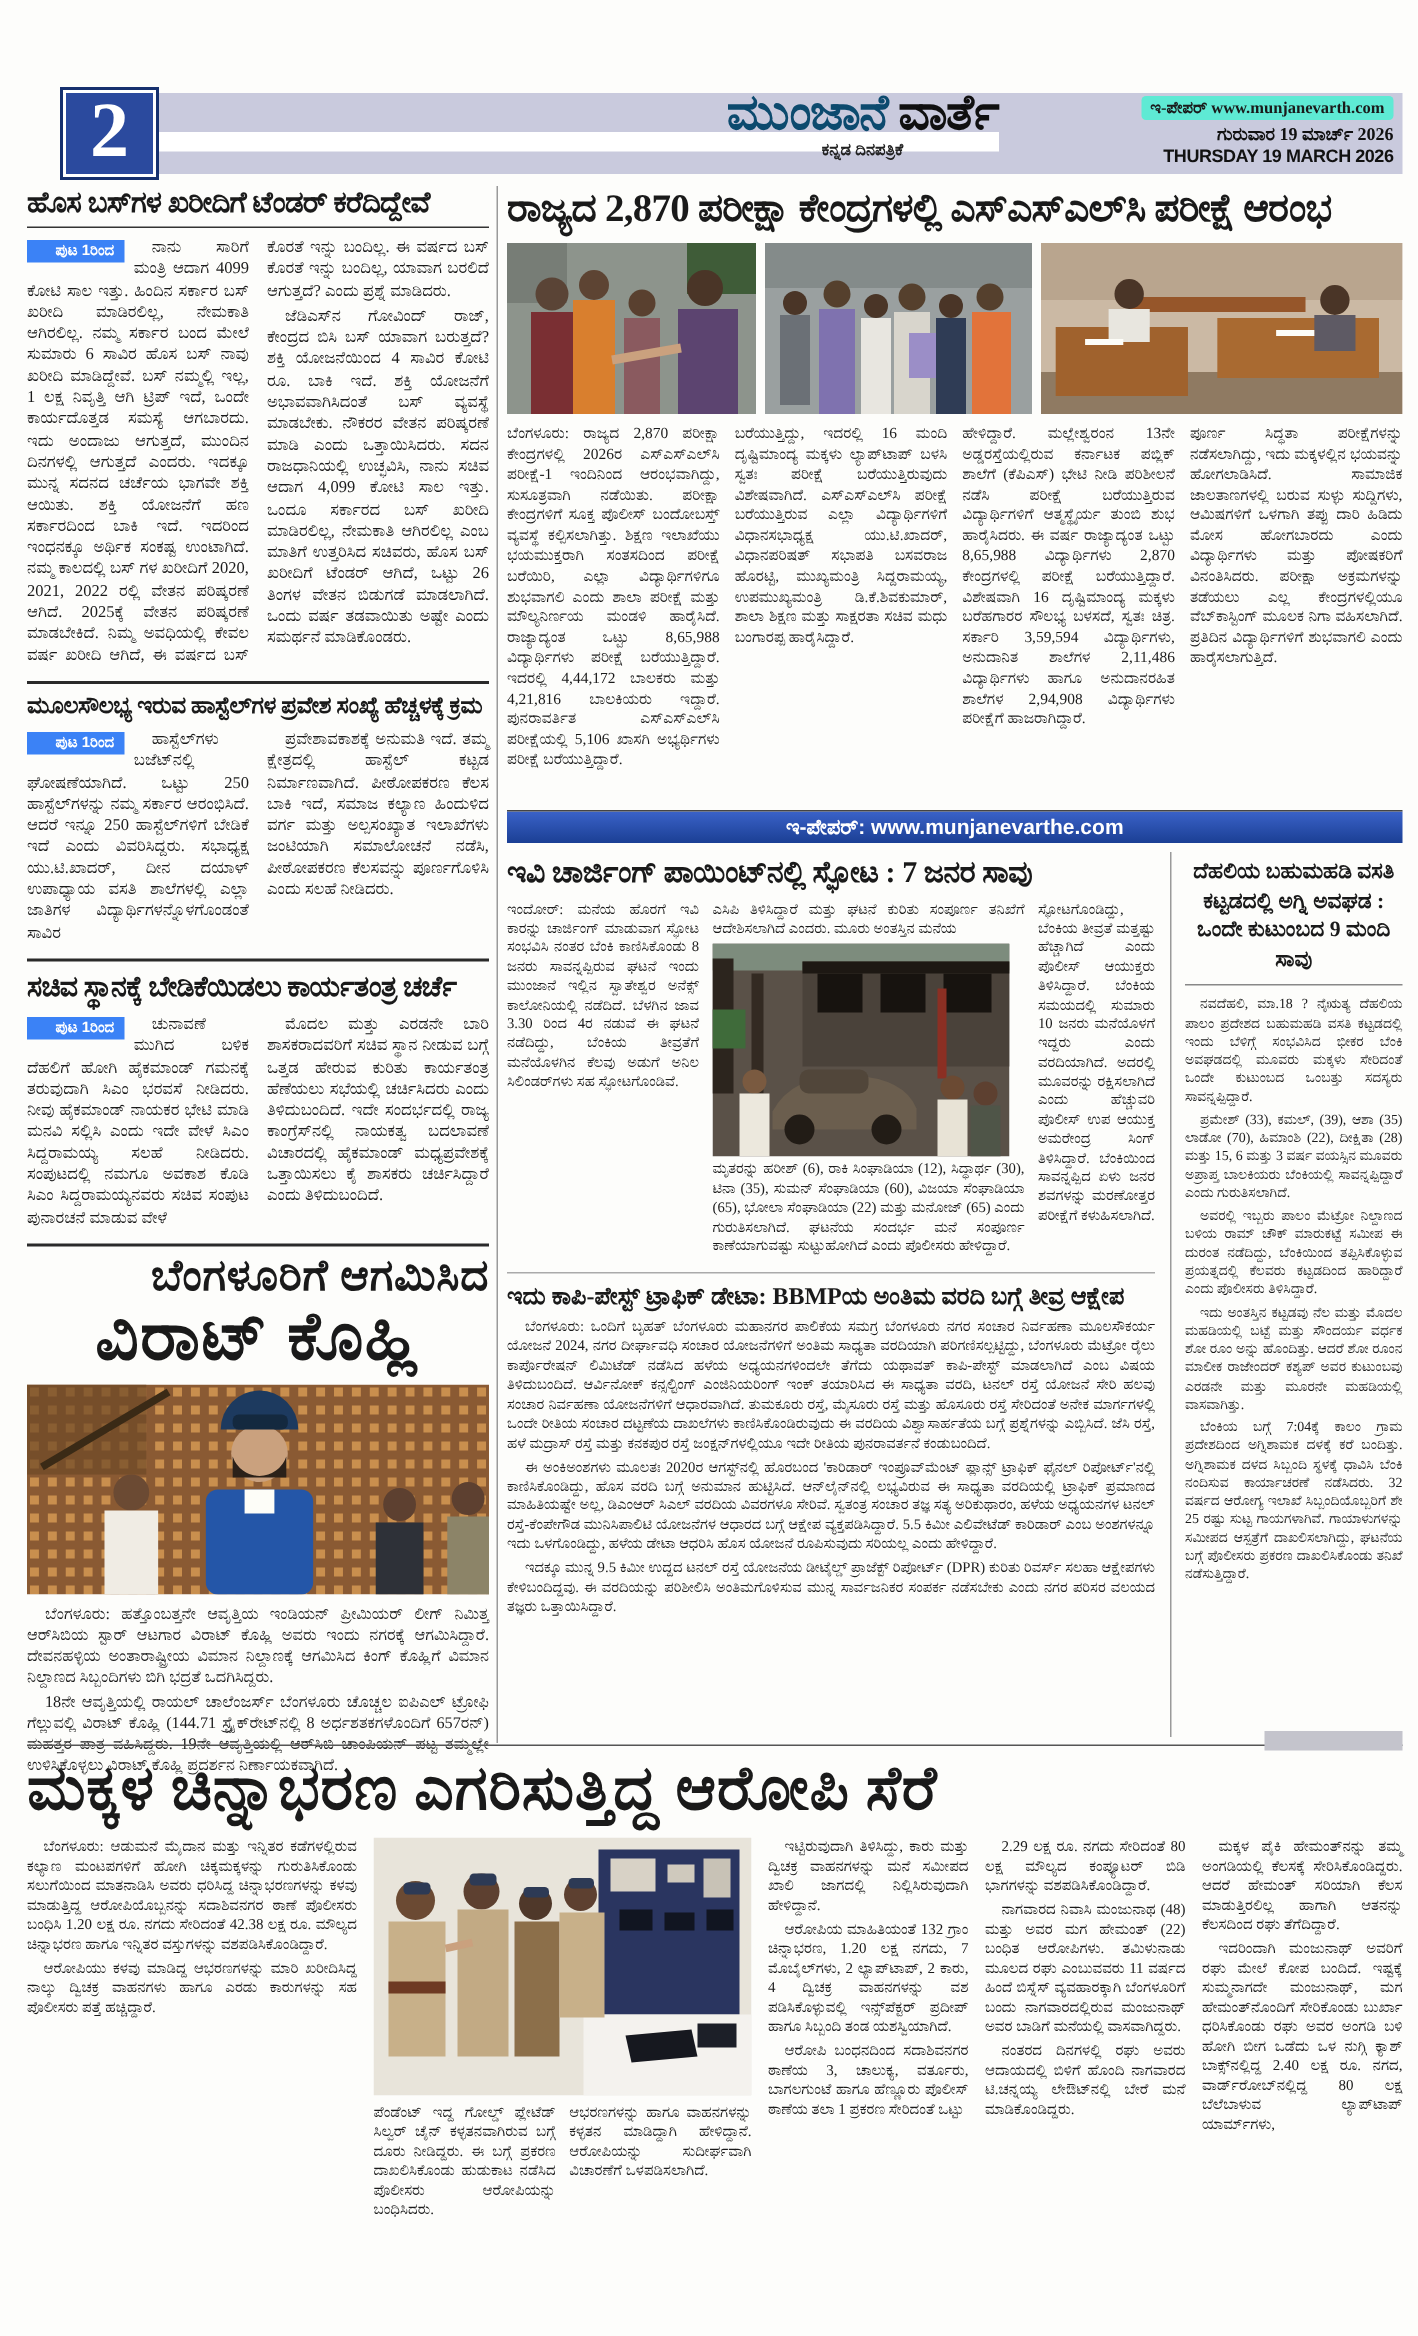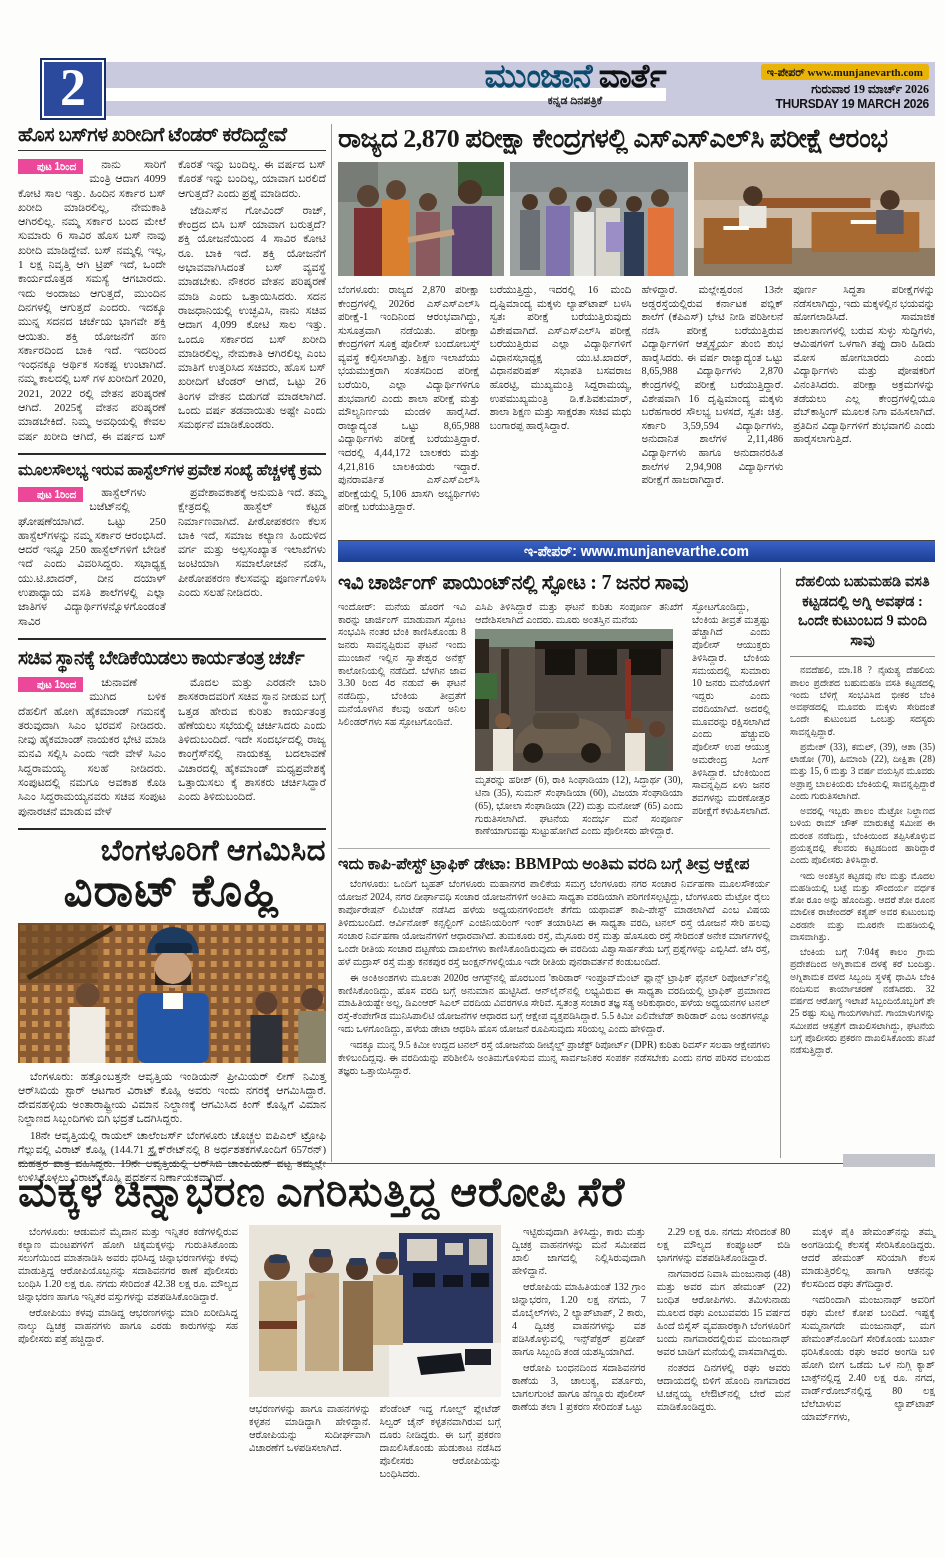--- a/index.html
+++ b/index.html
@@ -9,32 +9,32 @@
   
   .hdr{position:absolute;left:40px;top:58px;width:895px;height:62px;}
   .hdr-band{position:absolute;left:0;top:4px;width:895px;height:54px;background:#c9cadd;}
   .hdr-strip{position:absolute;left:66px;top:30px;width:560px;height:13px;background:#fff;}
   .pagenum{position:absolute;left:0;top:0;width:66px;height:62px;background:#2b4a9e;border:2px solid #16306e;box-sizing:border-box;box-shadow:inset 0 0 0 2px #fff;color:#fff;font-size:52px;font-weight:bold;text-align:center;line-height:56px;font-family:"Liberation Serif",serif;}
   .masthead{position:absolute;left:370px;top:1px;width:330px;text-align:center;line-height:1.05;}
   .mast-main{font-size:33px;font-weight:bold;letter-spacing:-1px;}
   .mast-red{color:#0c4a6e;} .mast-black{color:#101010;}
   .mast-sub{font-size:11px;font-weight:bold;color:#222;margin-top:1px;}
   .hdr-right{position:absolute;right:6px;top:3px;width:256px;text-align:right;line-height:1.3;}
-  .epaper-box{background:#eab308;border-radius:3px;padding:1px 6px;font-size:11px;font-weight:bold;display:inline-block;}
+  .epaper-box{background:#5eead4;border-radius:3px;padding:1px 6px;font-size:11px;font-weight:bold;display:inline-block;}
   .date-kn,.date-en{font-size:12px;font-weight:bold;color:#111;}
   .date-en{font-family:"Liberation Sans",sans-serif;letter-spacing:-0.3px;}
 
   
   .content{position:absolute;left:18px;top:124px;width:917px;}
   .vrule{position:absolute;left:313px;top:0;height:1038px;border-left:1px solid #9a9a9a;}
   .leftcol{position:absolute;left:0;top:0;width:308px;}
   .maincol{position:absolute;left:320px;top:0;width:597px;}
 
   h2,h3{margin:0;}
-  .tag{float:left;background:#ec4899;color:#fff;font-size:10px;font-weight:bold;padding:1px 7px;margin:2px 6px 2px 0;font-family:"Liberation Sans",sans-serif;}
+  .tag{float:left;background:#3b82f6;color:#fff;font-size:10px;font-weight:bold;padding:1px 7px;margin:2px 6px 2px 0;font-family:"Liberation Sans",sans-serif;}
   .body2{column-count:2;column-gap:12px;font-size:11px;line-height:1.3;text-align:justify;}
   .body2 p,.vbody p{margin:0 0 3px;text-indent:12px;}
 
   .art1-h{font-size:19.5px;font-weight:bold;letter-spacing:-0.5px;border-bottom:1.5px solid #333;padding-bottom:4px;margin-bottom:6px;}
   .a1body{min-height:252px;}
   .art2{border-top:2px solid #2a2a2a;margin-top:10px;padding-top:6px;}
   .art2-h{font-size:15.5px;font-weight:bold;letter-spacing:-0.3px;margin-bottom:6px;}
   .a2body{min-height:128px;}
   .art3{border-top:2px solid #2a2a2a;margin-top:10px;padding-top:7px;}
   .kicker{font-size:15px;font-style:italic;font-weight:bold;color:#777;-webkit-text-stroke:0.5px #555;letter-spacing:0.5px;margin-bottom:4px;}
@@ -323,32 +323,32 @@
             <circle cx="108" cy="44" r="11" fill="#4f382a"></circle>
             <rect x="100" y="33" width="17" height="7" rx="3" fill="#2d3a55"></rect>
             <rect x="94" y="56" width="30" height="90" fill="#8c6f4a"></rect>
             <circle cx="138" cy="38" r="11" fill="#5d4030"></circle>
             <rect x="130" y="27" width="17" height="7" rx="3" fill="#2d3a55"></rect>
             <rect x="124" y="50" width="30" height="70" fill="#c8b089"></rect>
             <line x1="48" y1="74" x2="66" y2="70" stroke="#caa17e" stroke-width="5"></line>
           </svg>
         </div>
         <div class="mini-cols">
+          <div>ಪೆಂಡೆಂಟ್ ಇದ್ದ ಗೋಲ್ಡ್ ಪ್ಲೇಟೆಡ್ ಸಿಲ್ವರ್ ಚೈನ್ ಕಳ್ಳತನವಾಗಿರುವ ಬಗ್ಗೆ ದೂರು ನೀಡಿದ್ದರು. ಈ ಬಗ್ಗೆ ಪ್ರಕರಣ ದಾಖಲಿಸಿಕೊಂಡು ಹುಡುಕಾಟ ನಡೆಸಿದ ಪೊಲೀಸರು ಆರೋಪಿಯನ್ನು ಬಂಧಿಸಿದರು.</div>
           <div>ಆಭರಣಗಳನ್ನು ಹಾಗೂ ವಾಹನಗಳನ್ನು ಕಳ್ಳತನ ಮಾಡಿದ್ದಾಗಿ ಹೇಳಿದ್ದಾನೆ. ಆರೋಪಿಯನ್ನು ಸುದೀರ್ಘವಾಗಿ ವಿಚಾರಣೆಗೆ ಒಳಪಡಿಸಲಾಗಿದೆ.</div>
-          <div>ಪೆಂಡೆಂಟ್ ಇದ್ದ ಗೋಲ್ಡ್ ಪ್ಲೇಟೆಡ್ ಸಿಲ್ವರ್ ಚೈನ್ ಕಳ್ಳತನವಾಗಿರುವ ಬಗ್ಗೆ ದೂರು ನೀಡಿದ್ದರು. ಈ ಬಗ್ಗೆ ಪ್ರಕರಣ ದಾಖಲಿಸಿಕೊಂಡು ಹುಡುಕಾಟ ನಡೆಸಿದ ಪೊಲೀಸರು ಆರೋಪಿಯನ್ನು ಬಂಧಿಸಿದರು.</div>
         </div>
       </div>
       <div>
         <p>ಇಟ್ಟಿರುವುದಾಗಿ ತಿಳಿಸಿದ್ದು, ಕಾರು ಮತ್ತು ದ್ವಿಚಕ್ರ ವಾಹನಗಳನ್ನು ಮನೆ ಸಮೀಪದ ಖಾಲಿ ಜಾಗದಲ್ಲಿ ನಿಲ್ಲಿಸಿರುವುದಾಗಿ ಹೇಳಿದ್ದಾನೆ.</p>
         <p>ಆರೋಪಿಯ ಮಾಹಿತಿಯಂತೆ 132 ಗ್ರಾಂ ಚಿನ್ನಾಭರಣ, 1.20 ಲಕ್ಷ ನಗದು, 7 ಮೊಬೈಲ್‌ಗಳು, 2 ಲ್ಯಾಪ್‌ಟಾಪ್, 2 ಕಾರು, 4 ದ್ವಿಚಕ್ರ ವಾಹನಗಳನ್ನು ವಶ ಪಡಿಸಿಕೊಳ್ಳುವಲ್ಲಿ ಇನ್ಸ್‌ಪೆಕ್ಟರ್ ಪ್ರದೀಪ್ ಹಾಗೂ ಸಿಬ್ಬಂದಿ ತಂಡ ಯಶಸ್ವಿಯಾಗಿದೆ.</p>
         <p>ಆರೋಪಿ ಬಂಧನದಿಂದ ಸದಾಶಿವನಗರ ಠಾಣೆಯ 3, ಚಾಲುಕ್ಯ, ವರ್ತೂರು, ಬಾಗಲಗುಂಟೆ ಹಾಗೂ ಹೆಣ್ಣೂರು ಪೊಲೀಸ್ ಠಾಣೆಯ ತಲಾ 1 ಪ್ರಕರಣ ಸೇರಿದಂತೆ ಒಟ್ಟು</p>
       </div>
       <div>
         <p>2.29 ಲಕ್ಷ ರೂ. ನಗದು ಸೇರಿದಂತೆ 80 ಲಕ್ಷ ಮೌಲ್ಯದ ಕಂಪ್ಯೂಟರ್ ಬಿಡಿ ಭಾಗಗಳನ್ನು ವಶಪಡಿಸಿಕೊಂಡಿದ್ದಾರೆ.</p>
-        <p>ನಾಗವಾರದ ನಿವಾಸಿ ಮಂಜುನಾಥ (48) ಮತ್ತು ಅವರ ಮಗ ಹೇಮಂತ್ (22) ಬಂಧಿತ ಆರೋಪಿಗಳು. ತಮಿಳುನಾಡು ಮೂಲದ ರಘು ಎಂಬುವವರು 15 ವರ್ಷದ ಹಿಂದೆ ಬಿಸ್ನೆಸ್ ವ್ಯವಹಾರಕ್ಕಾಗಿ ಬೆಂಗಳೂರಿಗೆ ಬಂದು ನಾಗವಾರದಲ್ಲಿರುವ ಮಂಜುನಾಥ್ ಅವರ ಬಾಡಿಗೆ ಮನೆಯಲ್ಲಿ ವಾಸವಾಗಿದ್ದರು.</p>
+        <p>ನಾಗವಾರದ ನಿವಾಸಿ ಮಂಜುನಾಥ (48) ಮತ್ತು ಅವರ ಮಗ ಹೇಮಂತ್ (22) ಬಂಧಿತ ಆರೋಪಿಗಳು. ತಮಿಳುನಾಡು ಮೂಲದ ರಘು ಎಂಬುವವರು 11 ವರ್ಷದ ಹಿಂದೆ ಬಿಸ್ನೆಸ್ ವ್ಯವಹಾರಕ್ಕಾಗಿ ಬೆಂಗಳೂರಿಗೆ ಬಂದು ನಾಗವಾರದಲ್ಲಿರುವ ಮಂಜುನಾಥ್ ಅವರ ಬಾಡಿಗೆ ಮನೆಯಲ್ಲಿ ವಾಸವಾಗಿದ್ದರು.</p>
         <p>ನಂತರದ ದಿನಗಳಲ್ಲಿ ರಘು ಅವರು ಆದಾಯದಲ್ಲಿ ಬಿಳಿಗೆ ಹೊಂದಿ ನಾಗವಾರದ ಟಿ.ಚನ್ನಯ್ಯ ಲೇಔಟ್‌ನಲ್ಲಿ ಬೇರೆ ಮನೆ ಮಾಡಿಕೊಂಡಿದ್ದರು.</p>
       </div>
       <div>
         <p>ಮಕ್ಕಳ ಪೈಕಿ ಹೇಮಂತ್‌ನನ್ನು ತಮ್ಮ ಅಂಗಡಿಯಲ್ಲಿ ಕೆಲಸಕ್ಕೆ ಸೇರಿಸಿಕೊಂಡಿದ್ದರು. ಆದರೆ ಹೇಮಂತ್ ಸರಿಯಾಗಿ ಕೆಲಸ ಮಾಡುತ್ತಿರಲಿಲ್ಲ ಹಾಗಾಗಿ ಆತನನ್ನು ಕೆಲಸದಿಂದ ರಘು ತೆಗೆದಿದ್ದಾರೆ.</p>
         <p>ಇದರಿಂದಾಗಿ ಮಂಜುನಾಥ್ ಅವರಿಗೆ ರಘು ಮೇಲೆ ಕೋಪ ಬಂದಿದೆ. ಇಷ್ಟಕ್ಕೆ ಸುಮ್ಮನಾಗದೇ ಮಂಜುನಾಥ್, ಮಗ ಹೇಮಂತ್‌ನೊಂದಿಗೆ ಸೇರಿಕೊಂಡು ಬುರ್ಖಾ ಧರಿಸಿಕೊಂಡು ರಘು ಅವರ ಅಂಗಡಿ ಬಳಿ ಹೋಗಿ ಬೀಗ ಒಡೆದು ಒಳ ನುಗ್ಗಿ ಕ್ಯಾಶ್ ಬಾಕ್ಸ್‌ನಲ್ಲಿದ್ದ 2.40 ಲಕ್ಷ ರೂ. ನಗದ, ವಾರ್ಡ್‌ರೋಬ್‌ನಲ್ಲಿದ್ದ 80 ಲಕ್ಷ ಬೆಲೆಬಾಳುವ ಲ್ಯಾಪ್‌ಟಾಪ್ ಯಾರ್ಮ್‌ಗಳು,</p>
       </div>
     </div>
   </div>
 
 </div>

